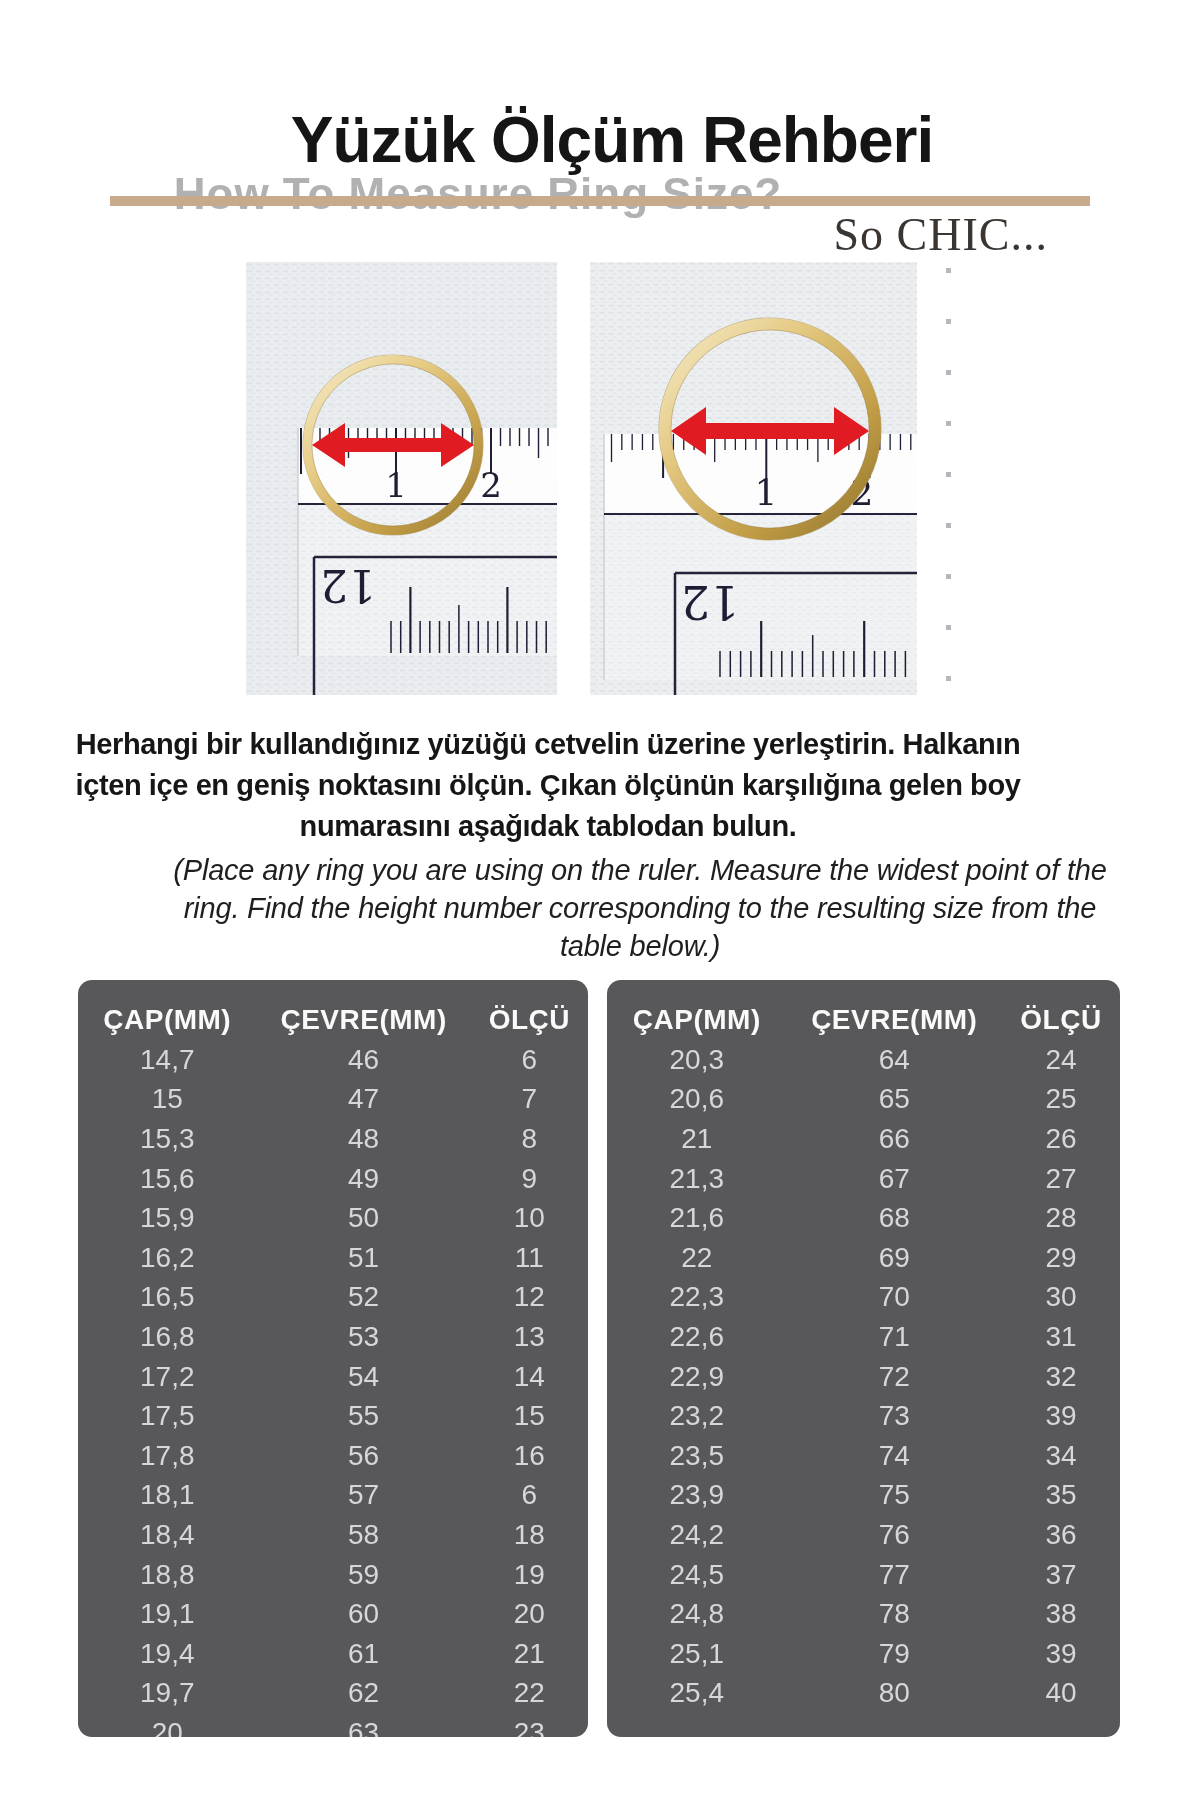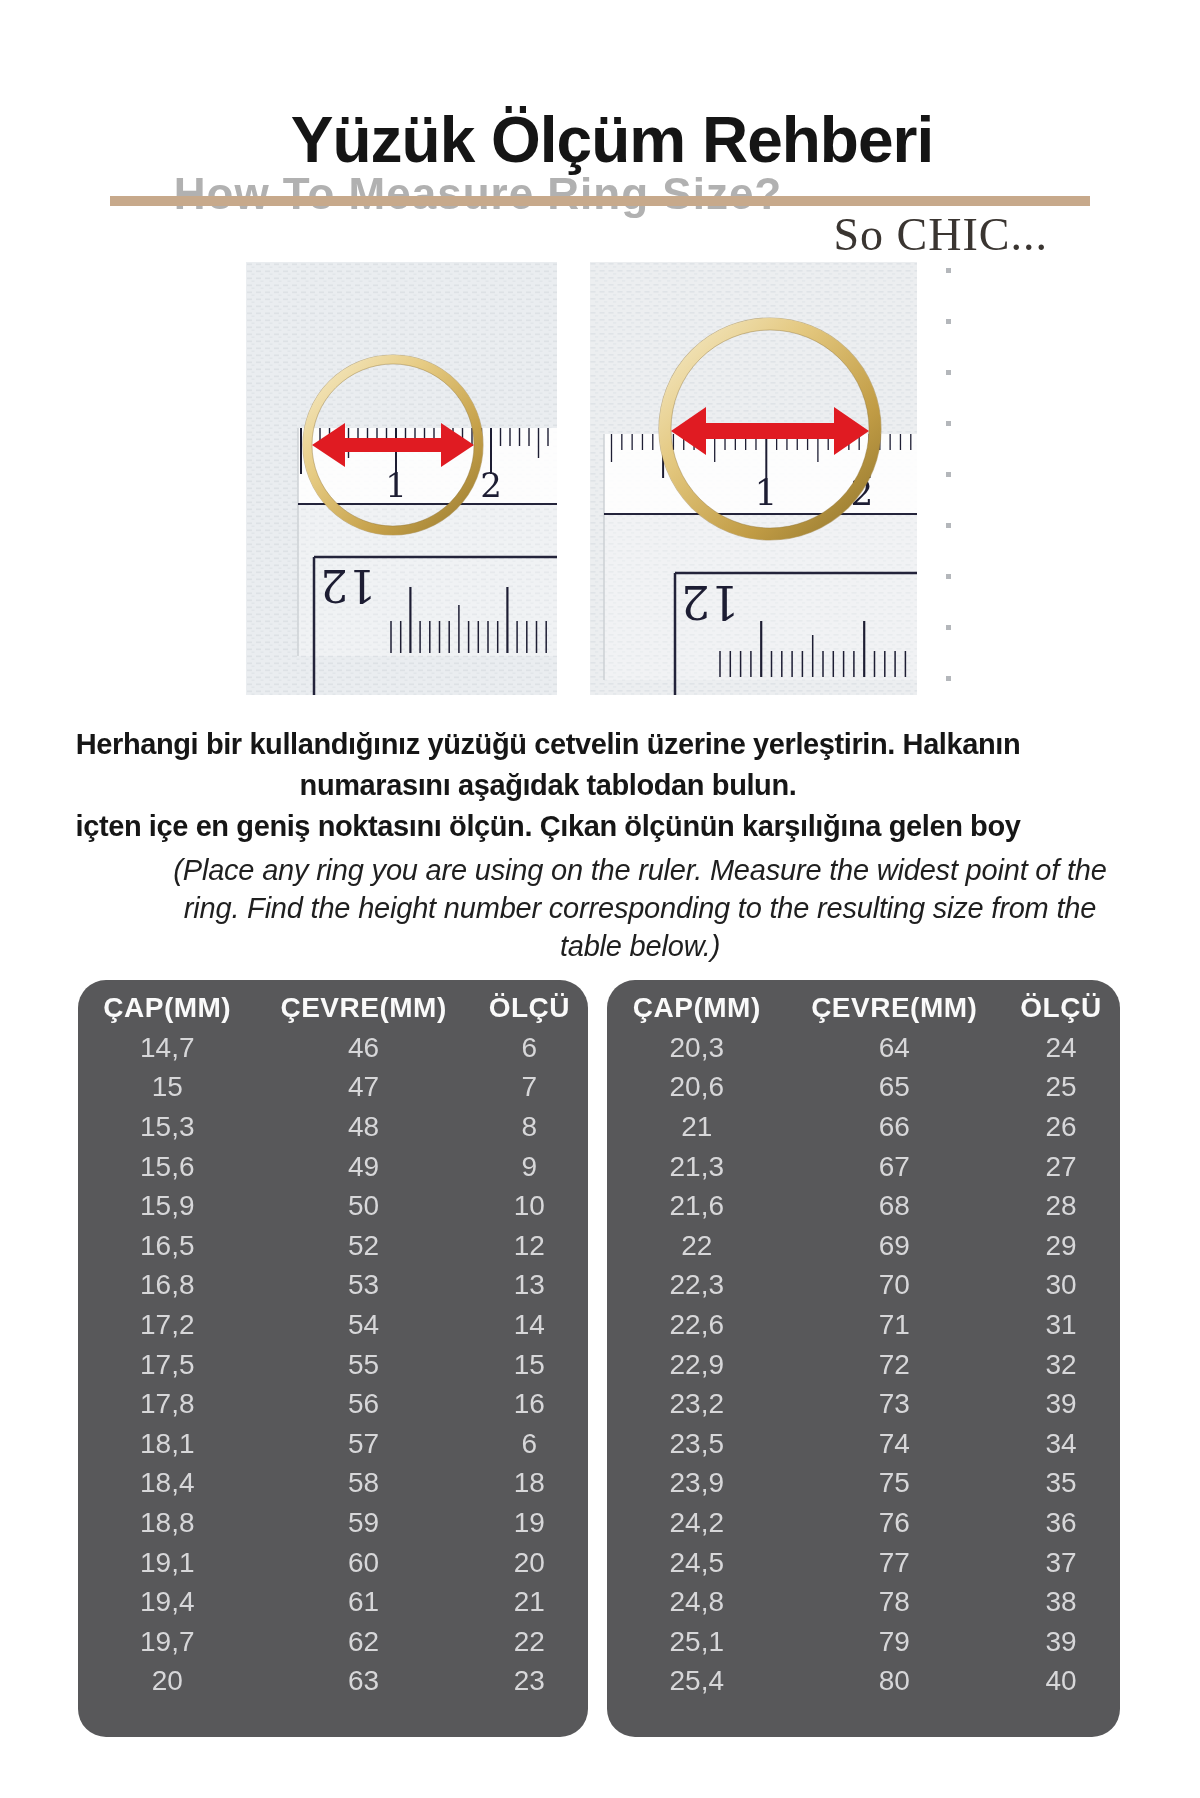--- a/index.html
+++ b/index.html
@@ -44,22 +44,22 @@
   }
   .instructions-en{
     position:absolute;top:851px;left:0;width:1200px;text-align:center;
     font-style:italic;font-size:29px;line-height:38px;letter-spacing:-0.2px;
     color:#1f1f1f;
     padding-left:40px;
   }
   .instructions-tr div,.instructions-en div{white-space:nowrap;}
   .size-table{
     position:absolute;top:980px;height:757px;
-    background:var(--table-bg,#58585a);border-radius:28px;
-    box-sizing:border-box;padding-top:8px;overflow:hidden;
+    background:var(--table-bg,#58585a);border-radius:14px;
+    box-sizing:border-box;padding-top:20px;overflow:hidden;
   }
   .t-left{left:78px;width:510px;}
   .t-right{left:607px;width:513px;}
   .thead,.trow{
     display:grid;grid-template-columns:35% 42% 23%;
     align-items:center;text-align:center;
   }
   .thead{
     height:40px;font-weight:bold;font-size:28px;letter-spacing:0.5px;
     color:var(--table-header-ink,#fafafa);
@@ -258,22 +258,22 @@
       <div class="dot"></div>
       <div class="dot"></div>
       <div class="dot"></div>
       <div class="dot"></div>
     </div>
 
   <p class="instructions-tr">
     </p>
     <div class="instructions-tr">
       <div>Herhangi bir kullandığınız yüzüğü cetvelin üzerine yerleştirin. Halkanın</div>
+      <div>içten içe en geniş noktasını ölçün. Çıkan ölçünün karşılığına gelen boy</div>
       <div>numarasını aşağıdak tablodan bulun.</div>
-      <div>içten içe en geniş noktasını ölçün. Çıkan ölçünün karşılığına gelen boy</div>
     </div>
   <p></p>
   <div class="instructions-en">
     <div>(Place any ring you are using on the ruler. Measure the widest point of the</div>
     <div>ring. Find the height number corresponding to the resulting size from the</div>
     <div>table below.)</div>
   </div>
 
   <section class="size-table t-left">
     <div class="thead">
@@ -301,20 +301,25 @@
           <span>15,6</span>
           <span>49</span>
           <span>9</span>
         </div>
         <div class="trow">
           <span>15,9</span>
           <span>50</span>
           <span>10</span>
         </div>
         <div class="trow">
+          <span>16,2</span>
+          <span>51</span>
+          <span>11</span>
+        </div>
+        <div class="trow">
           <span>16,5</span>
           <span>52</span>
           <span>12</span>
         </div>
         <div class="trow">
           <span>16,8</span>
           <span>53</span>
           <span>13</span>
         </div>
         <div class="trow">

